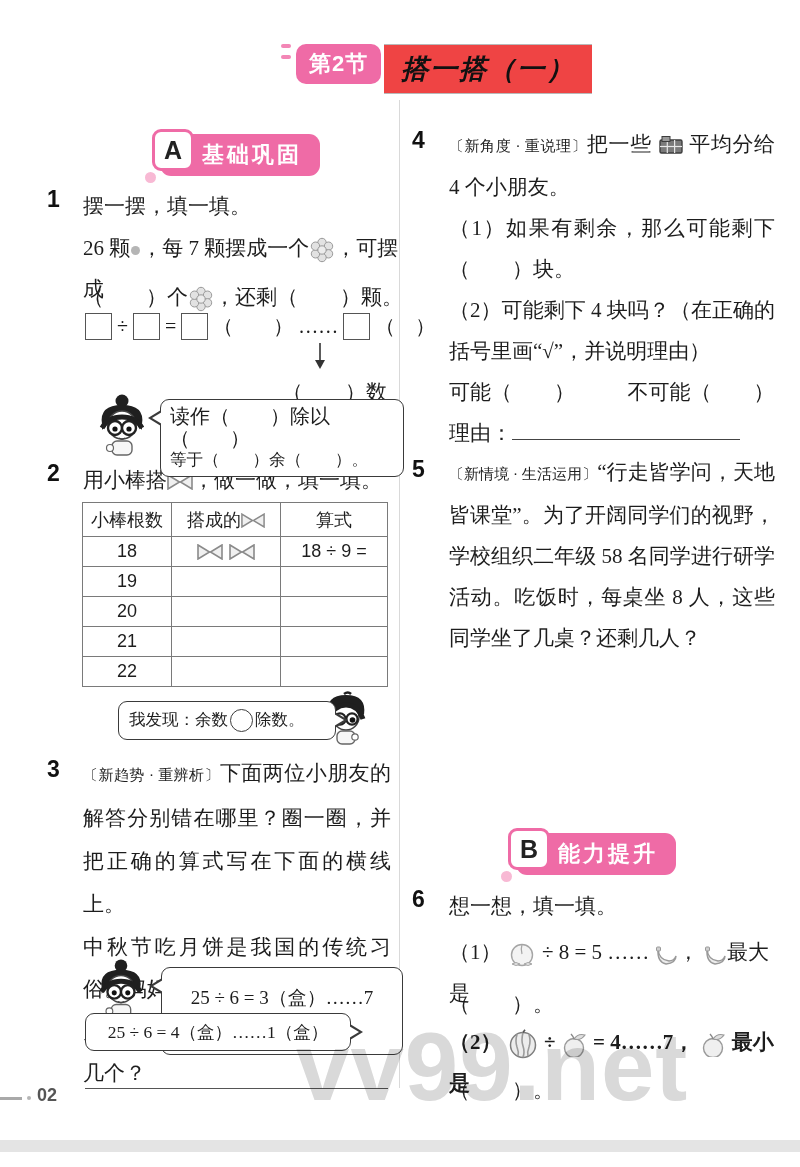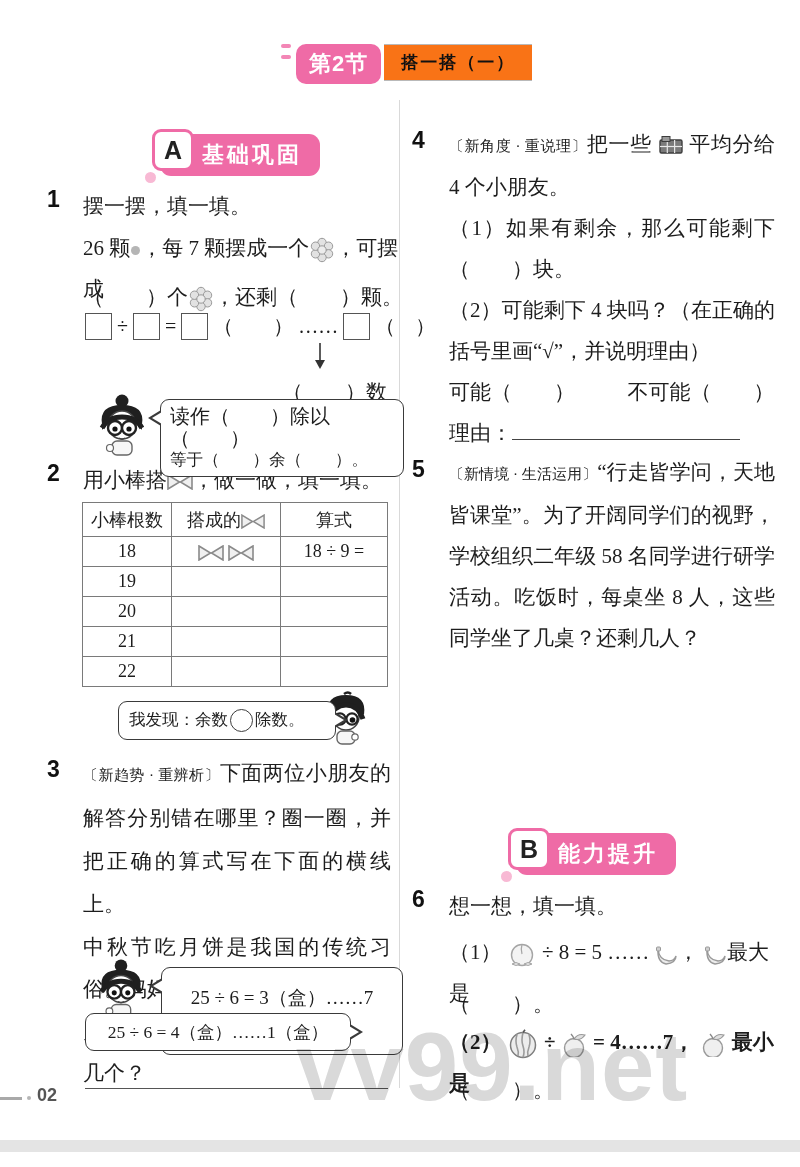--- a/index.html
+++ b/index.html
@@ -1,31 +1,31 @@
 <!DOCTYPE html>
 <html><head>
 <meta charset="utf-8">
 <style>
   html,body{margin:0;padding:0;background:#fff;}
   #page{position:relative;width:800px;height:1167px;background:#ffffff;overflow:hidden;
         font-family:"Liberation Serif", serif;color:#1d1d1d;}
   .abs{position:absolute;}
-  .ser{font-family:Liberation Serif, serif;}
+  .ser{font-family:Liberation Sans, sans-serif;}
 
   
   .divider{left:399px;top:100px;width:1px;height:988px;background:#d9d9d9;}
 
   
   .header{left:281px;top:44px;display:flex;align-items:flex-start;}
   .dashes{display:flex;flex-direction:column;gap:7px;margin-right:5px;}
   .dashes i{display:block;width:10px;height:4px;border-radius:2px;background:#f386b6;}
   .badge{background:#ef6ba6;color:#fff;border-radius:10px;padding:5px 13px;
          font-family:"Liberation Sans",sans-serif;font-weight:bold;font-size:22px;letter-spacing:1px;}
-  .titlebox{margin-left:3px;background:#f97316;border-top:1px solid #b9b9b9;border-bottom:1px solid #b9b9b9;
-            padding:6px 17px;font-family:"Liberation Sans",sans-serif;font-weight:bold;font-size:17px;color:#111;letter-spacing:2px;}
+  .titlebox{margin-left:3px;background:#ef4444;border-top:1px solid #b9b9b9;border-bottom:1px solid #b9b9b9;
+            padding:6px 17px;font-family:"Liberation Sans",sans-serif;font-weight:bold;font-size:27px;color:#111;letter-spacing:2px;font-style:italic;}
 
   
   .secpill{position:relative;background:#ef6ba6;border-radius:11px;padding:6px 18px 6px 42px;
            color:#fff;font-family:"Liberation Sans",sans-serif;font-weight:bold;font-size:22px;letter-spacing:3px;}
   .secpill .letter{position:absolute;left:-8px;top:-5px;width:36px;height:36px;background:#fff;
            border:3.5px solid #ef6ba6;border-radius:9px;display:flex;align-items:center;justify-content:center;
            color:#222;font-size:25px;letter-spacing:0;}
   .secpill .pinkdot{position:absolute;left:-15px;bottom:-7px;width:11px;height:11px;border-radius:50%;background:#f8b9d4;}
 
   .qnum{position:absolute;left:0;top:0;font-family:"Liberation Sans",sans-serif;font-weight:bold;

